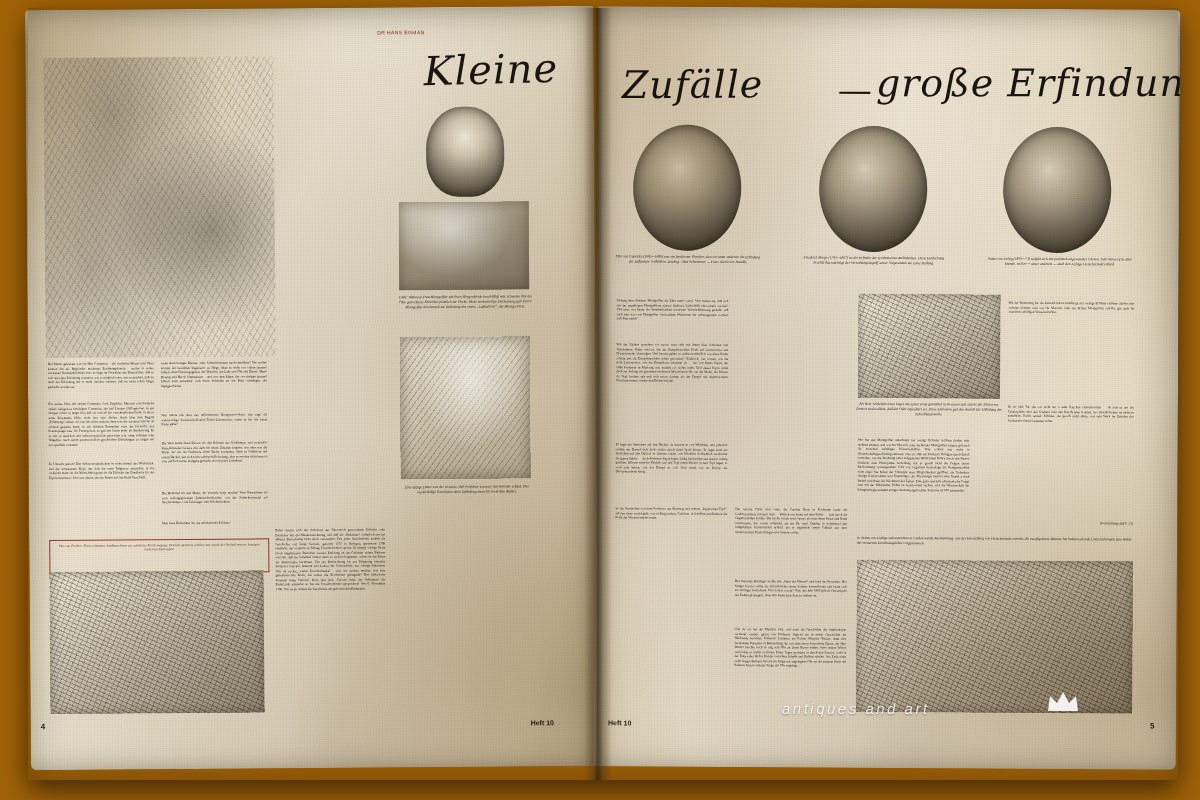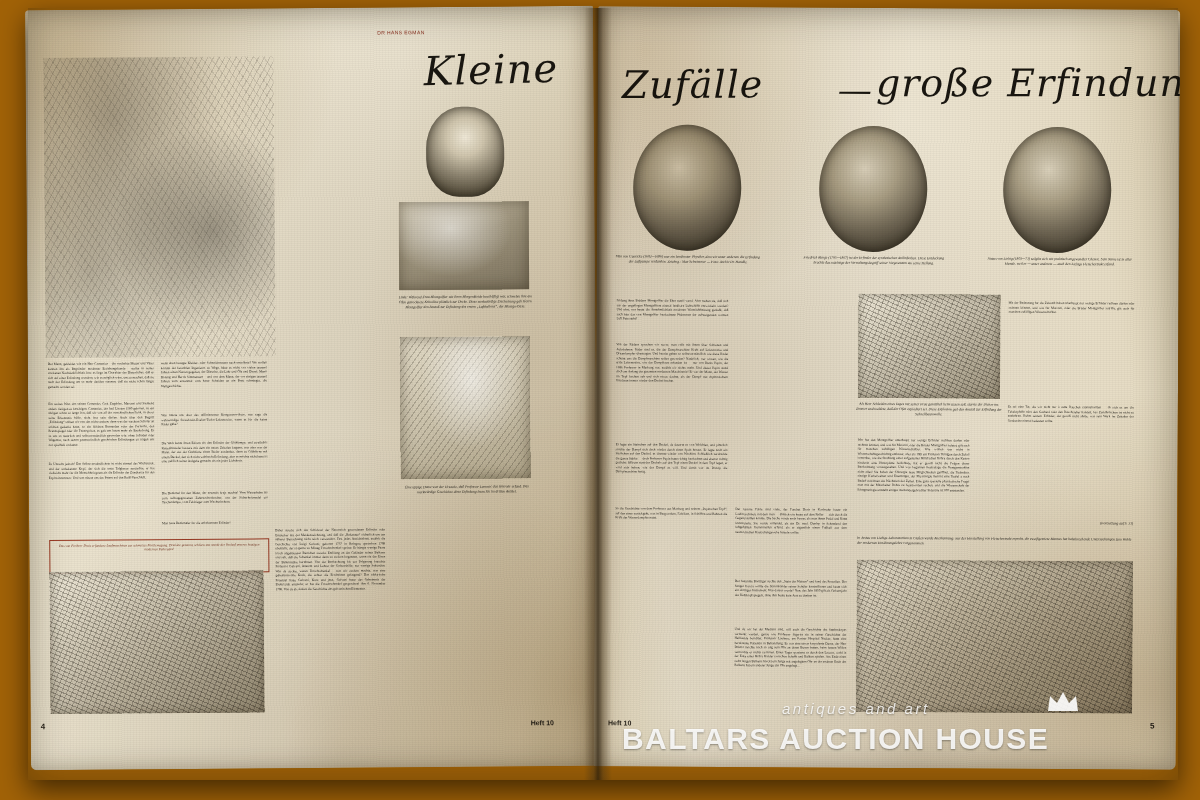--- a/index.html
+++ b/index.html
@@ -402,20 +402,19 @@
 
       <div class="stains"></div>
       <div class="grain"></div>
     </div>
 
     <div class="spine"></div>
     <div class="edge-shadow"></div>
   </div>
 
   <div class="wm" id="wm-small">antiques and art</div>
-  <div class="wm" id="wm-main">BALTARS AUCTION HOUSE</div>
   <div class="wm" id="wm-crown">
     <svg width="34" height="24" viewBox="0 0 34 24" aria-hidden="true">
       <path d="M2 21 L4 6 L11 13 L17 2 L23 13 L30 6 L32 21 Z" fill="rgba(255,255,255,0.9)"></path>
     </svg>
   </div>
 
 </div>
 
 </body></html>

